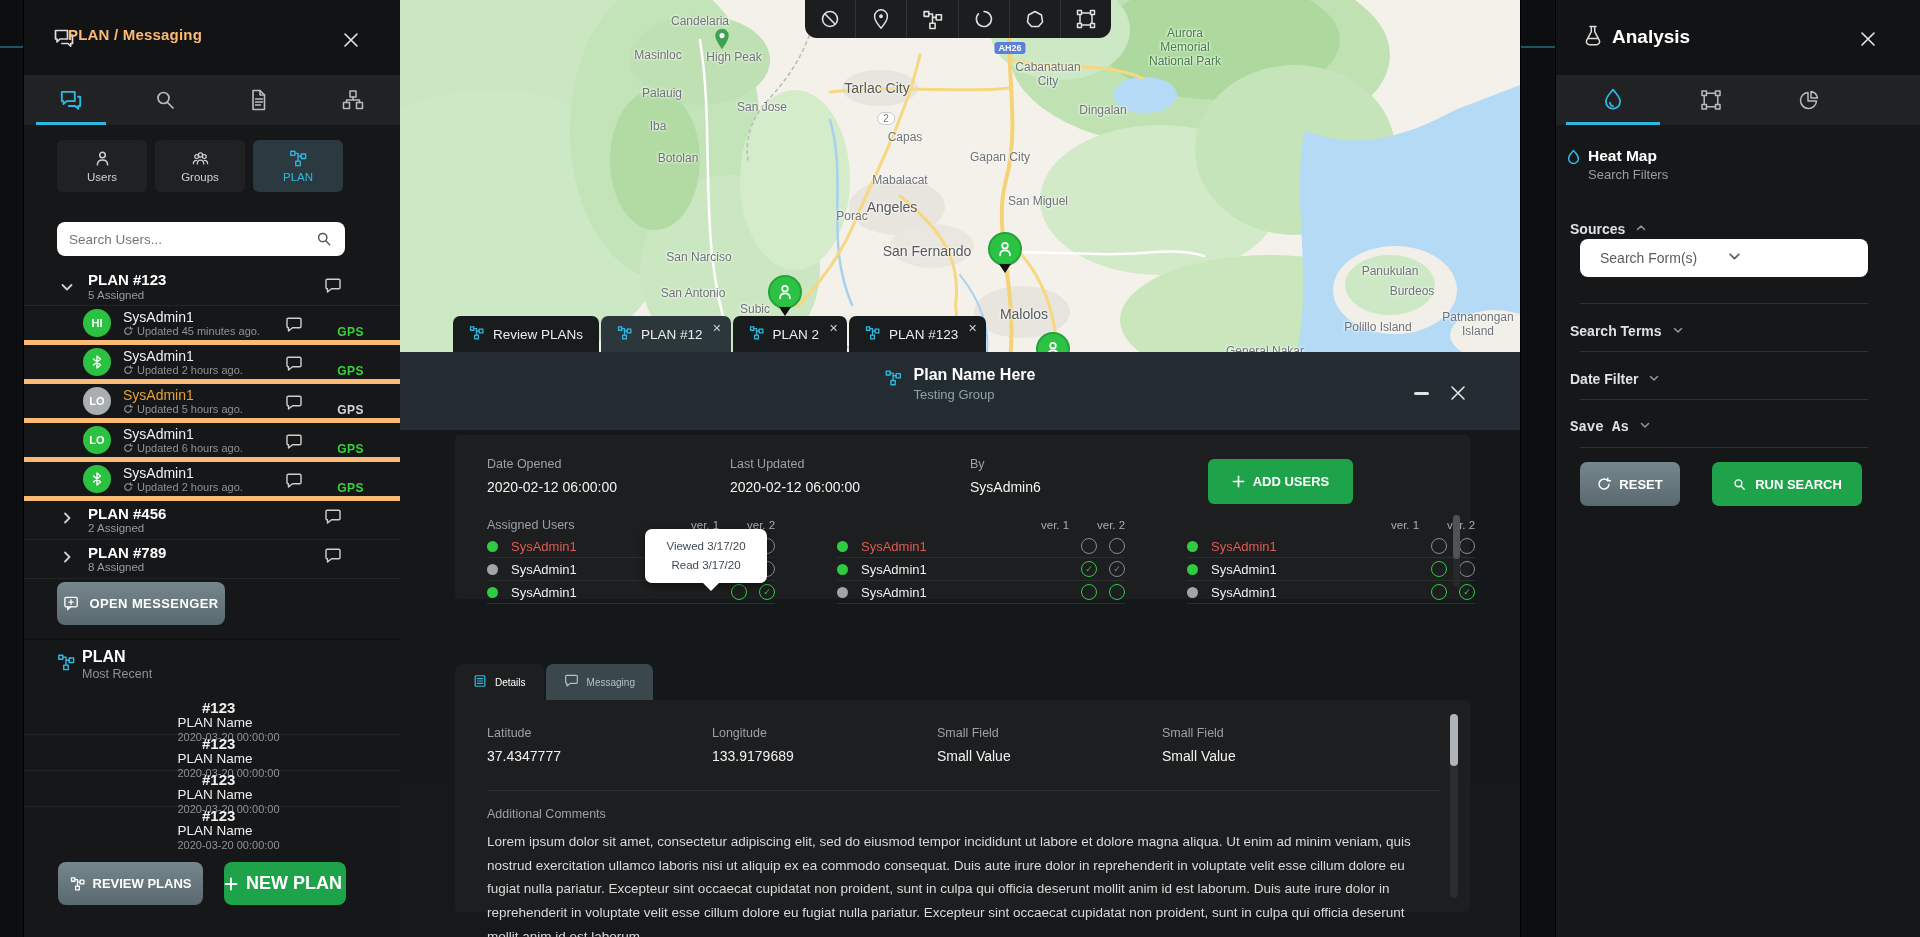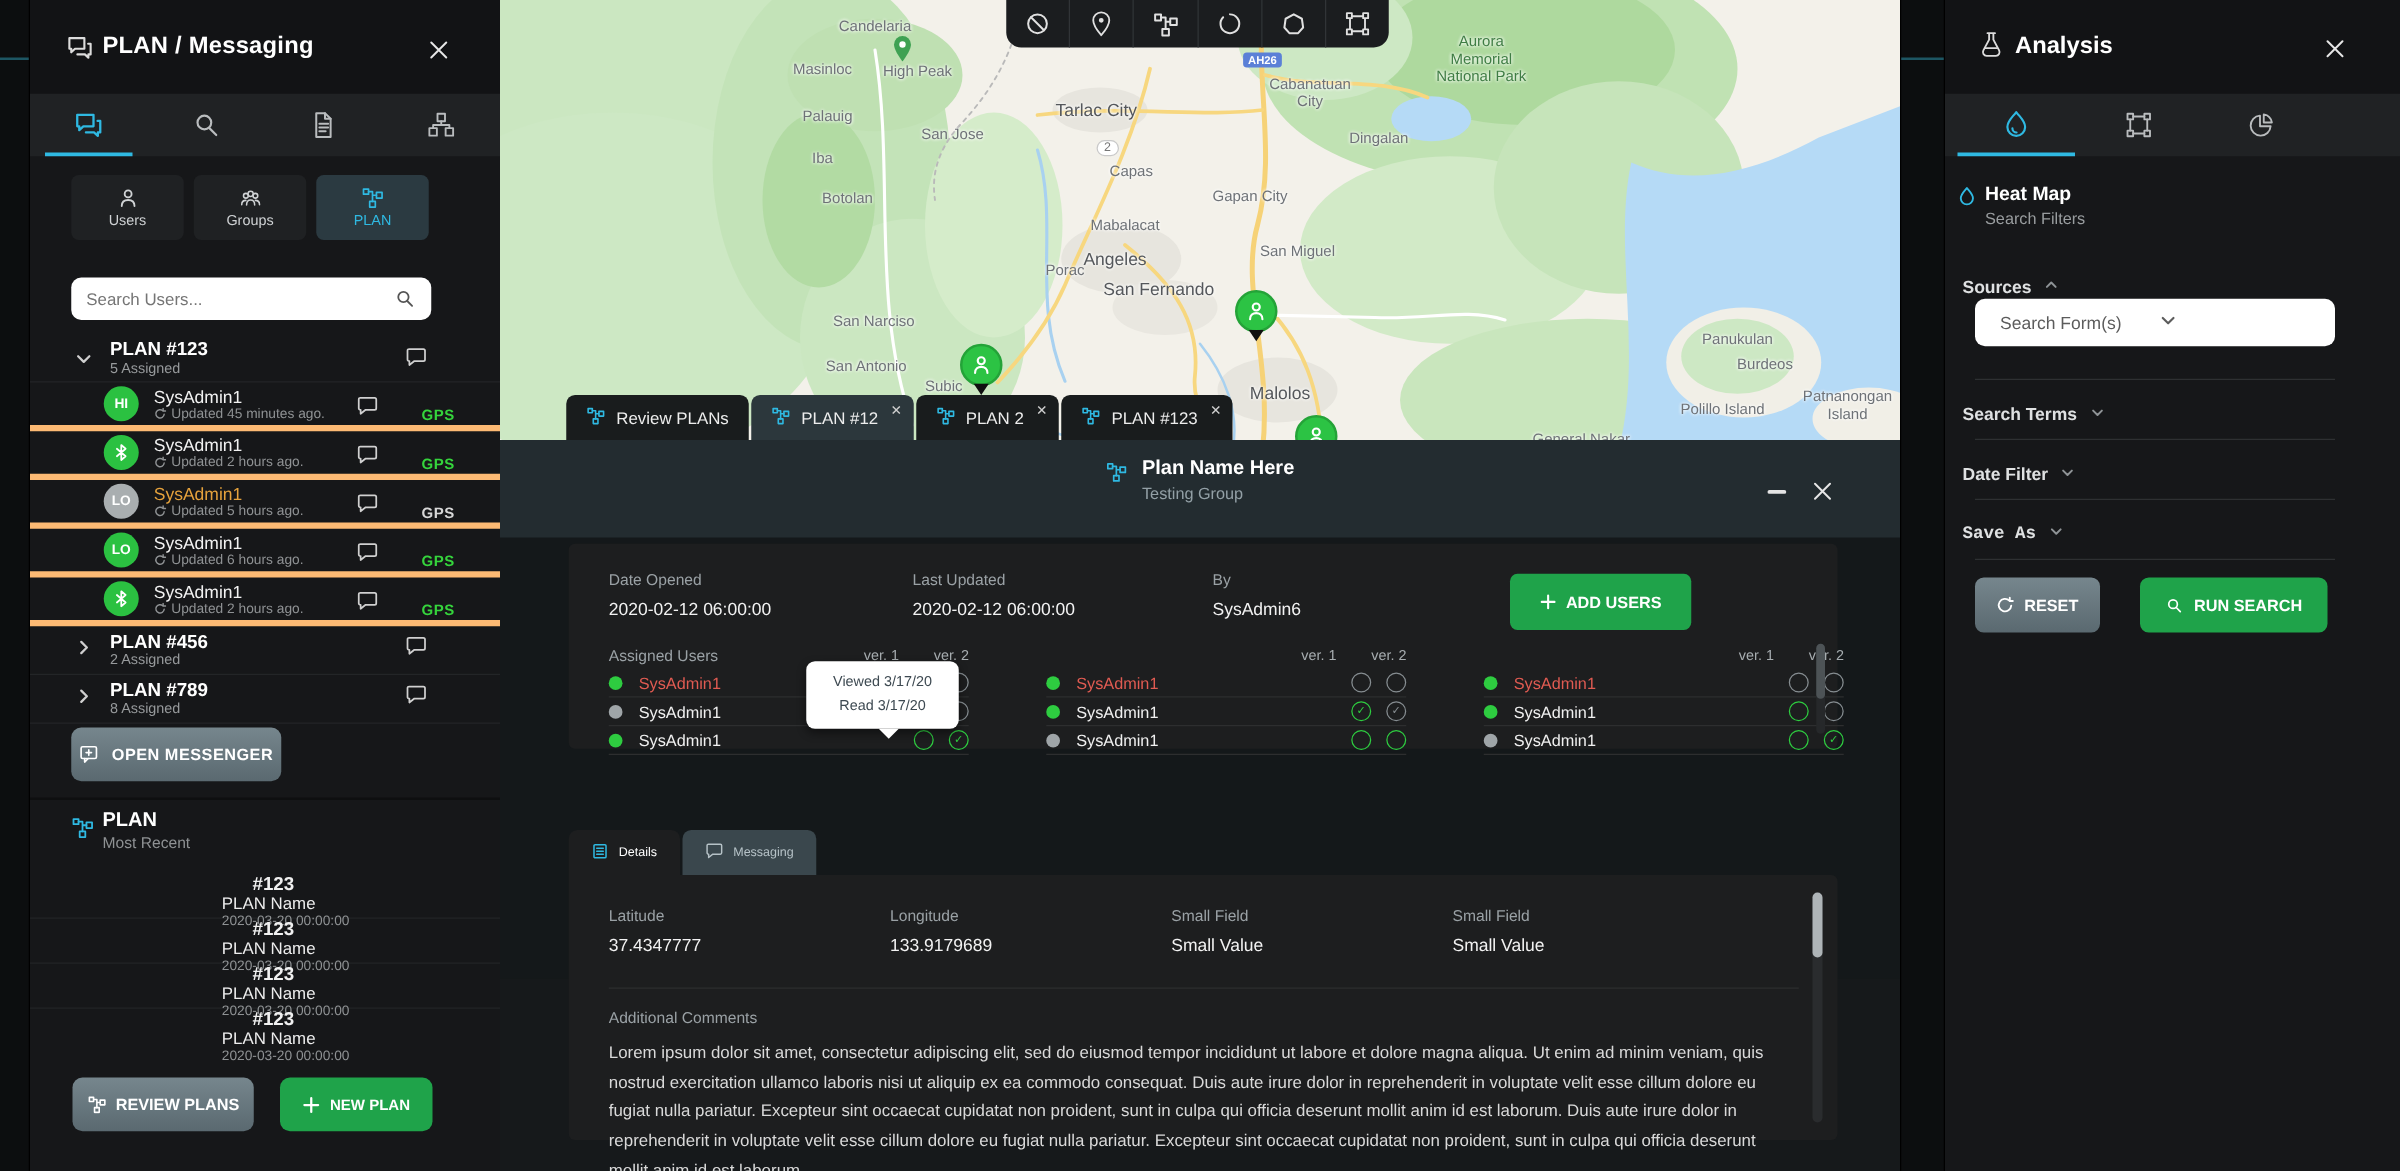--- a/index.html
+++ b/index.html
@@ -10,21 +10,21 @@
   
   .edge-strip { position:absolute; top:0; height:937px; background:#0c0e0f; }
   .edge-strip.left { left:0; width:24px; border-right:1px solid #000; }
   .edge-strip.right { left:1520px; width:36px; border-left:1px solid #000; border-right:1px solid #000; }
   .edge-line { position:absolute; top:46px; left:0; width:100%; height:2px; background:#1d5663; }
 
   
   .left-panel { position:absolute; left:24px; top:0; width:376px; height:937px; background:#161719; color:#e8e8e8; }
   .lp-header { position:relative; height:75px; background:#121315; }
   .lp-header .hdr-icon { position:absolute; left:28px; top:26px; color:#dcdcdc; }
-  .lp-header h1 { position:absolute; left:58px; top:26px; font-size:19px; font-weight:bold; letter-spacing:.2px; color:#ffffff; }
+  .lp-header h1 { position:absolute; left:44px; top:26px; font-size:15px; font-weight:bold; letter-spacing:.2px; color:#fdba74; }
   .x-btn { position:absolute; width:24px; height:24px; color:#e6e6e6; cursor:pointer; background:none; border:none; }
   .lp-header .x-btn { right:34px; top:28px; }
 
   .lp-tabs { position:relative; height:50px; background:#202224; display:flex; }
   .lp-tab { flex:1; display:flex; align-items:center; justify-content:center; color:#b9bcbe; cursor:pointer; }
   .lp-tab.active { color:#2fb9e2; }
   .lp-tab-underline { position:absolute; left:12px; bottom:0; width:70px; height:3px; background:#2fb9e2; }
 
   .lp-modes { position:absolute; left:33px; top:140px; display:flex; gap:8px; }
   .mode-btn { width:90px; height:52px; background:#1f2123; border:none; border-radius:6px; color:#cfd2d4;
@@ -69,21 +69,21 @@
   .pr-row { position:relative; height:36px; padding-left:33px; display:flex; align-items:center; border-bottom:1px solid #222426; cursor:pointer;flex-direction:column; }
   .pr-row:last-child { border-bottom:none; }
   .pr-id { width:53px; font-size:15px; font-weight:bold; color:#f0f0f0; }
   .pr-name { font-size:13.5px; color:#ededed; line-height:1.1; }
   .pr-date { font-size:11px; color:#8f9294; }
   .pr-buttons { position:absolute; left:0; top:214px; width:376px; }
   .btn-review { position:absolute; left:34px; width:145px; height:43px; border:none; border-radius:8px;
      background:linear-gradient(180deg,#76868d,#5a6970); color:#fff; font-size:13px; font-weight:bold;
      display:flex; align-items:center; justify-content:center; gap:8px; cursor:pointer; font-family:inherit; }
   .btn-new { position:absolute; left:200px; width:122px; height:43px; border:none; border-radius:8px; background:#1fa34a;
-     color:#fff; font-size:12px; font-weight:bold; display:flex; align-items:center; justify-content:center; gap:8px; cursor:pointer; font-family:inherit; }
+     color:#fff; font-size:18px; font-weight:bold; display:flex; align-items:center; gap:8px; cursor:pointer; font-family:inherit; }
 
   
   .map-region { position:absolute; left:400px; top:0; width:1120px; height:937px; background:#16191b; }
   .map-canvas { position:absolute; left:0; top:0; width:1120px; height:360px; overflow:hidden; background:#f3f1ea; cursor:grab; }
   .map-label { position:absolute; transform:translateX(-50%); white-space:pre-line; text-align:center; color:#6e7277; font-size:12px; text-shadow:0 0 3px #fff,0 0 3px #fff; pointer-events:none; }
   .map-label.city { font-size:14px; color:#54575b; }
   .map-label.park { color:#3f7d44; }
   .map-label.badge-ah { background:#5b80d7; color:#fff; font-size:9px; font-weight:bold; padding:1px 4px; border-radius:3px; text-shadow:none; }
   .map-label.badge-rt { background:#fff; color:#777; font-size:10px; border:1px solid #c9c9c9; padding:0 5px; border-radius:7px; text-shadow:none; }
   .map-marker { position:absolute; transform:translate(-50%,-50%); width:34px; height:42px; cursor:pointer; }
@@ -601,21 +601,21 @@
           <div class="map-label" style="left: 505px; top: 130px;">Capas</div>
           <div class="map-label badge-ah" style="left: 610px; top: 42px;">AH26</div>
           <div class="map-label" style="left: 648px; top: 60px;">Cabanatuan
 City</div>
           <div class="map-label" style="left: 703px; top: 103px;">Dingalan</div>
           <div class="map-label" style="left: 600px; top: 150px;">Gapan City</div>
           <div class="map-label" style="left: 500px; top: 173px;">Mabalacat</div>
           <div class="map-label city" style="left: 492px; top: 199px;">Angeles</div>
           <div class="map-label" style="left: 638px; top: 194px;">San Miguel</div>
           <div class="map-label" style="left: 452px; top: 209px;">Porac</div>
-          <div class="map-label city" style="left: 527px; top: 223px; text-align: right;">San Fernando</div>
+          <div class="map-label city" style="left: 527px; top: 243px; text-align: right;">San Fernando</div>
           <div class="map-label" style="left: 299px; top: 250px;">San Narciso</div>
           <div class="map-label" style="left: 293px; top: 286px;">San Antonio</div>
           <div class="map-label" style="left: 355px; top: 302px;">Subic</div>
           <div class="map-label city" style="left: 624px; top: 306px;">Malolos</div>
           <div class="map-label" style="left: 990px; top: 264px;">Panukulan</div>
           <div class="map-label" style="left: 1012px; top: 284px;">Burdeos</div>
           <div class="map-label" style="left: 978px; top: 320px;">Polillo Island</div>
           <div class="map-label" style="left: 1078px; top: 310px;">Patnanongan
 Island</div>
           <div class="map-label" style="left: 865px; top: 344px;">General Nakar</div>

